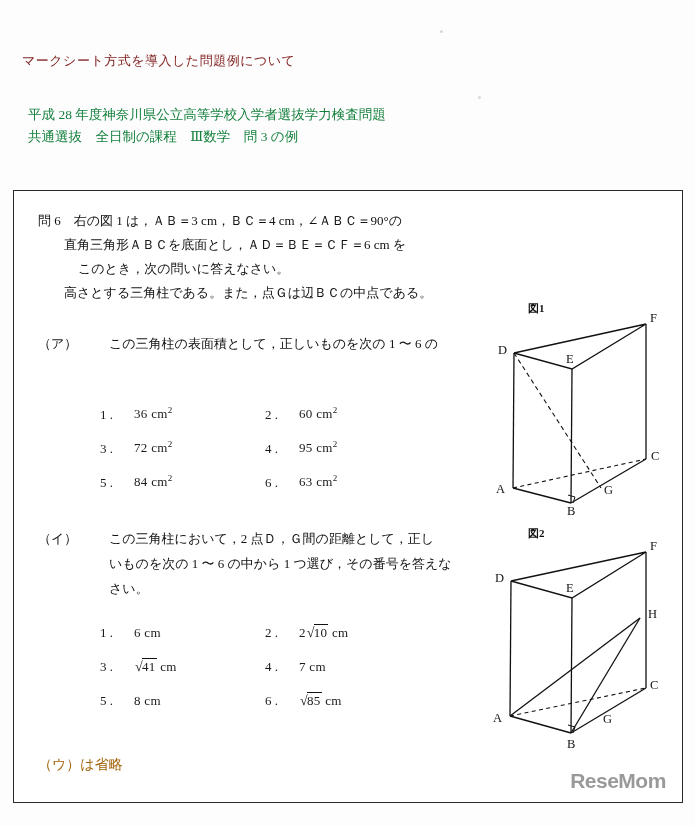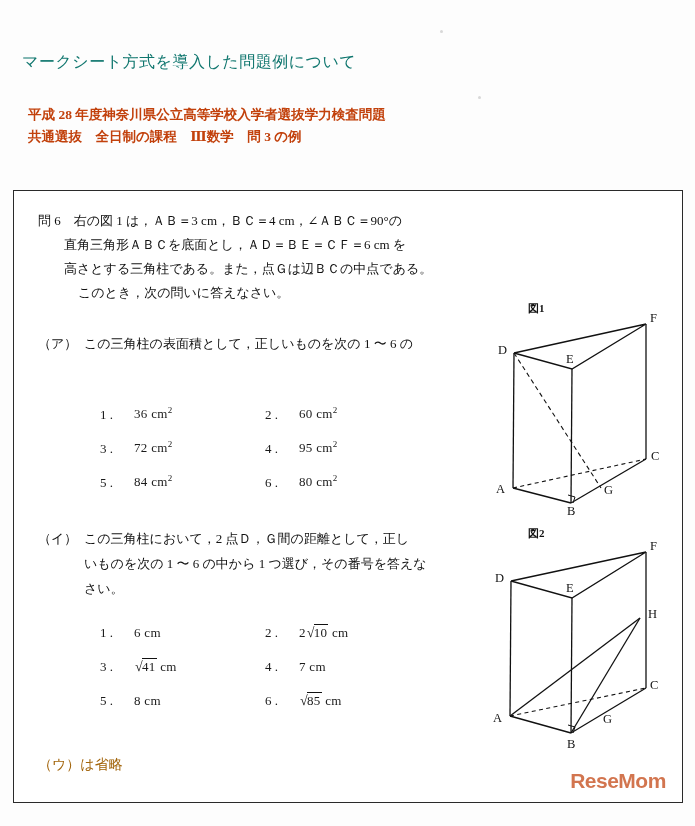--- a/index.html
+++ b/index.html
@@ -20,34 +20,33 @@
     position: absolute;
     inset: 0;
     background: #fdfdfd;
   }
 
   
   .doc-title {
     position: absolute;
     left: 22px;
     top: 52px;
-    font-size: 16px;
+    font-size: 13px;
     letter-spacing: 0.5px;
-    color: #0f766e;
+    color: #7f1d1d;
     white-space: nowrap;
   }
   .subtitle-block {
     position: absolute;
     left: 28px;
     top: 104px;
     font-size: 13.5px;
     line-height: 22px;
-    color: #c2410c;
-    white-space: nowrap;
-    font-weight: bold;
+    color: #15803d;
+    white-space: nowrap;
   }
   .subtitle-line { display: block; }
 
   
   .frame {
     position: absolute;
     left: 13px;
     top: 190px;
     width: 670px;
     height: 613px;
@@ -82,21 +81,21 @@
   .sub-a { top: 140px; }
   .sub-i { top: 335px; }
 
   .sub-head { display: flex; align-items: flex-start; }
   .sub-marker {
     width: 46px;
     flex: 0 0 46px;
     white-space: nowrap;
   }
   .sub-body { flex: 1 1 auto; }
-  .sub-body .ln { display: block; white-space: nowrap; }
+  .sub-body .ln { display: block; white-space: nowrap; margin-left: 25px; }
 
   
   .choices {
     position: absolute;
     left: 86px;
     width: 330px;
     font-size: 13px;
   }
   .choices-a { top: 206px; }
   .choices-i { top: 425px; }
@@ -174,21 +173,21 @@
     display: flex;
     align-items: center;
     justify-content: center;
     opacity: 0.72;
   }
   .wm-text {
     font-family: "Liberation Sans", sans-serif;
     font-weight: bold;
     font-size: 21px;
     letter-spacing: -0.5px;
-    color: #c2410c;
+    color: #737373;
     position: relative;
   }
 
   .speck {
     position: absolute;
     background: #d8d8d8;
     border-radius: 50%;
   }
 </style>
 </head>
@@ -204,22 +203,22 @@
   <div class="subtitle-block">
     <span class="subtitle-line">平成 28 年度神奈川県公立高等学校入学者選抜学力検査問題</span>
     <span class="subtitle-line">共通選抜　全日制の課程　Ⅲ数学　問 3 の例</span>
   </div>
 
   <div class="frame">
 
     <div class="q-block">
       <span class="q-line">問 6　右の図 1 は，ＡＢ＝3 cm，ＢＣ＝4 cm，∠ＡＢＣ＝90°の</span>
       <span class="q-line ind1">直角三角形ＡＢＣを底面とし，ＡＤ＝ＢＥ＝ＣＦ＝6 cm を</span>
+      <span class="q-line ind2">このとき，次の問いに答えなさい。</span>
       <span class="q-line ind1">高さとする三角柱である。また，点Ｇは辺ＢＣの中点である。</span>
-      <span class="q-line ind2">このとき，次の問いに答えなさい。</span>
     </div>
 
     <div class="sub sub-a">
       <div class="sub-head">
         <span class="sub-marker">（ア）</span>
         <span class="sub-body">
           <span class="ln">この三角柱の表面積として，正しいものを次の 1 〜 6 の</span>
         </span>
       </div>
     </div>
@@ -245,21 +244,21 @@
           <span class="choice-val"><span>95 cm</span><sup>2</sup></span>
         </span>
       </div>
       <div class="choice-row">
         <span class="choice">
           <span class="choice-num">5 .</span>
           <span class="choice-val"><span>84 cm</span><sup>2</sup></span>
         </span>
         <span class="choice">
           <span class="choice-num">6 .</span>
-          <span class="choice-val"><span>80 cm</span><sup>2</sup></span>
+          <span class="choice-val"><span>63 cm</span><sup>2</sup></span>
         </span>
       </div>
     </div>
 
     <div class="sub sub-i">
       <div class="sub-head">
         <span class="sub-marker">（イ）</span>
         <span class="sub-body">
           <span class="ln">この三角柱において，2 点Ｄ，Ｇ間の距離として，正し</span>
           <span class="ln">いものを次の 1 〜 6 の中から 1 つ選び，その番号を答えな</span>

